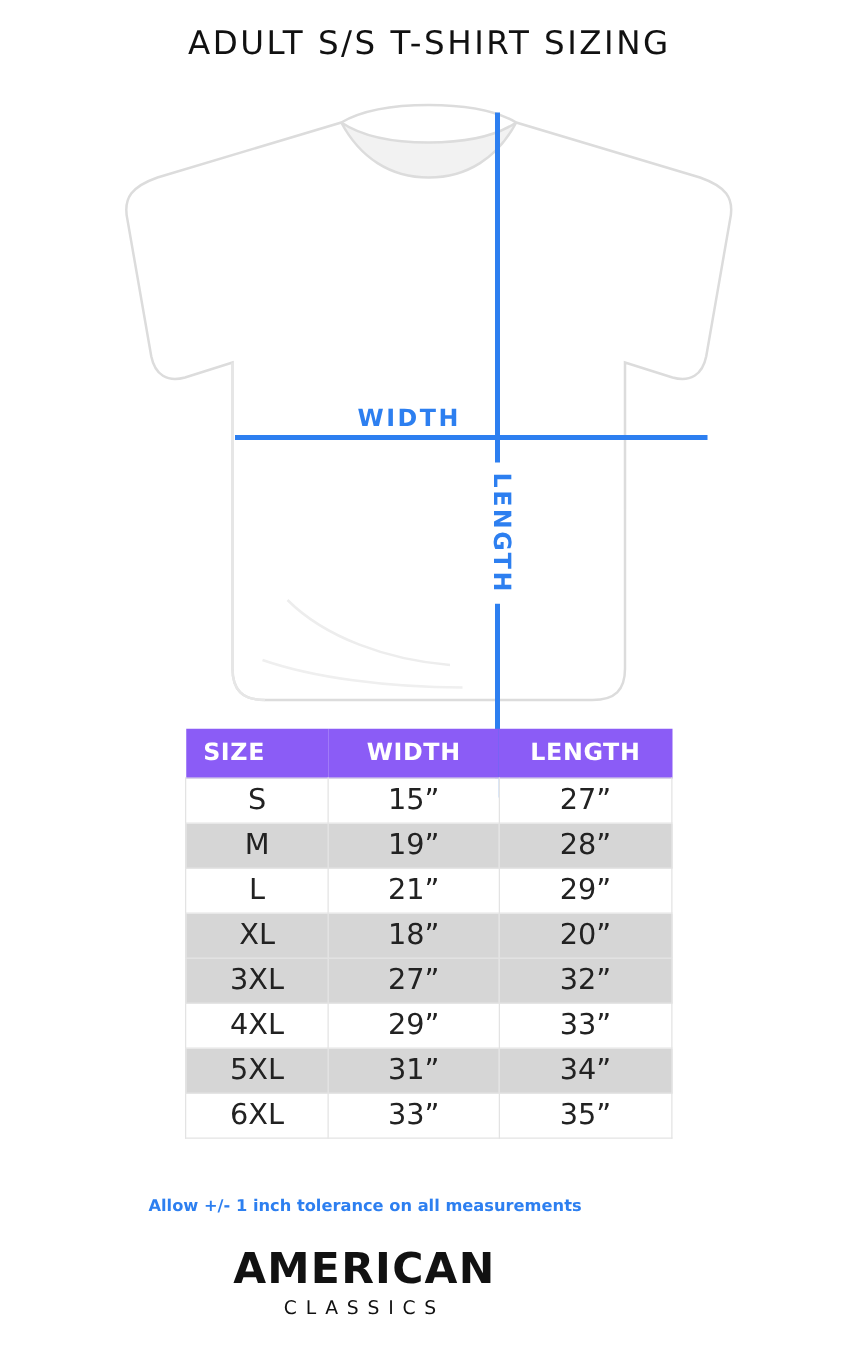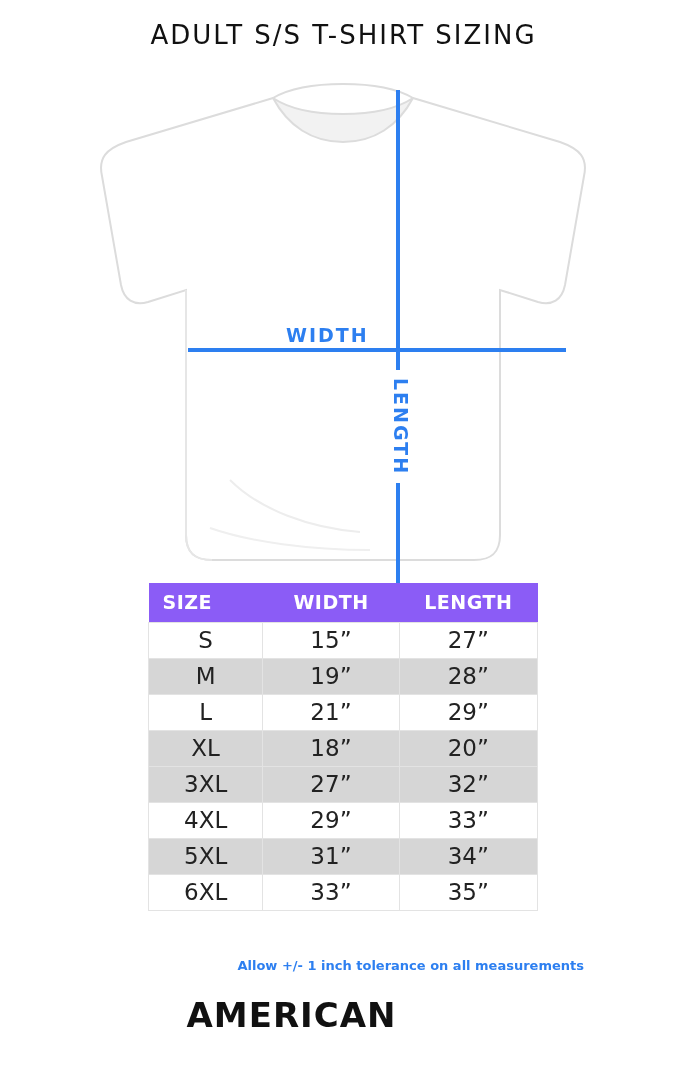--- a/index.html
+++ b/index.html
@@ -116,21 +116,21 @@
     font-weight: 400;
   }
   .size-table tr.odd td { background: #ffffff; }
   .size-table tr.even td { background: #d6d6d6; }
 
   .tolerance {
     position: absolute;
     left: 0;
     top: 958px;
     width: 584px;
-    text-align: right;
+    text-align: center;
     font-size: 13px;
     font-weight: bold;
     color: #2d7ff0;
     font-family: "DejaVu Sans", sans-serif;
   }
 
   .brand {
     position: absolute;
     left: 0;
     top: 995px;
@@ -242,13 +242,14 @@
       <td>33”</td>
       <td>35”</td>
     </tr>
   </tbody>
 </table>
 
 <div class="tolerance">Allow +/- 1 inch tolerance on all measurements</div>
 
 <div class="brand">
   <div class="brand-main">AMERICAN</div>
+  <div class="brand-sub">CLASSICS</div>
 </div>
 
 </body></html>

